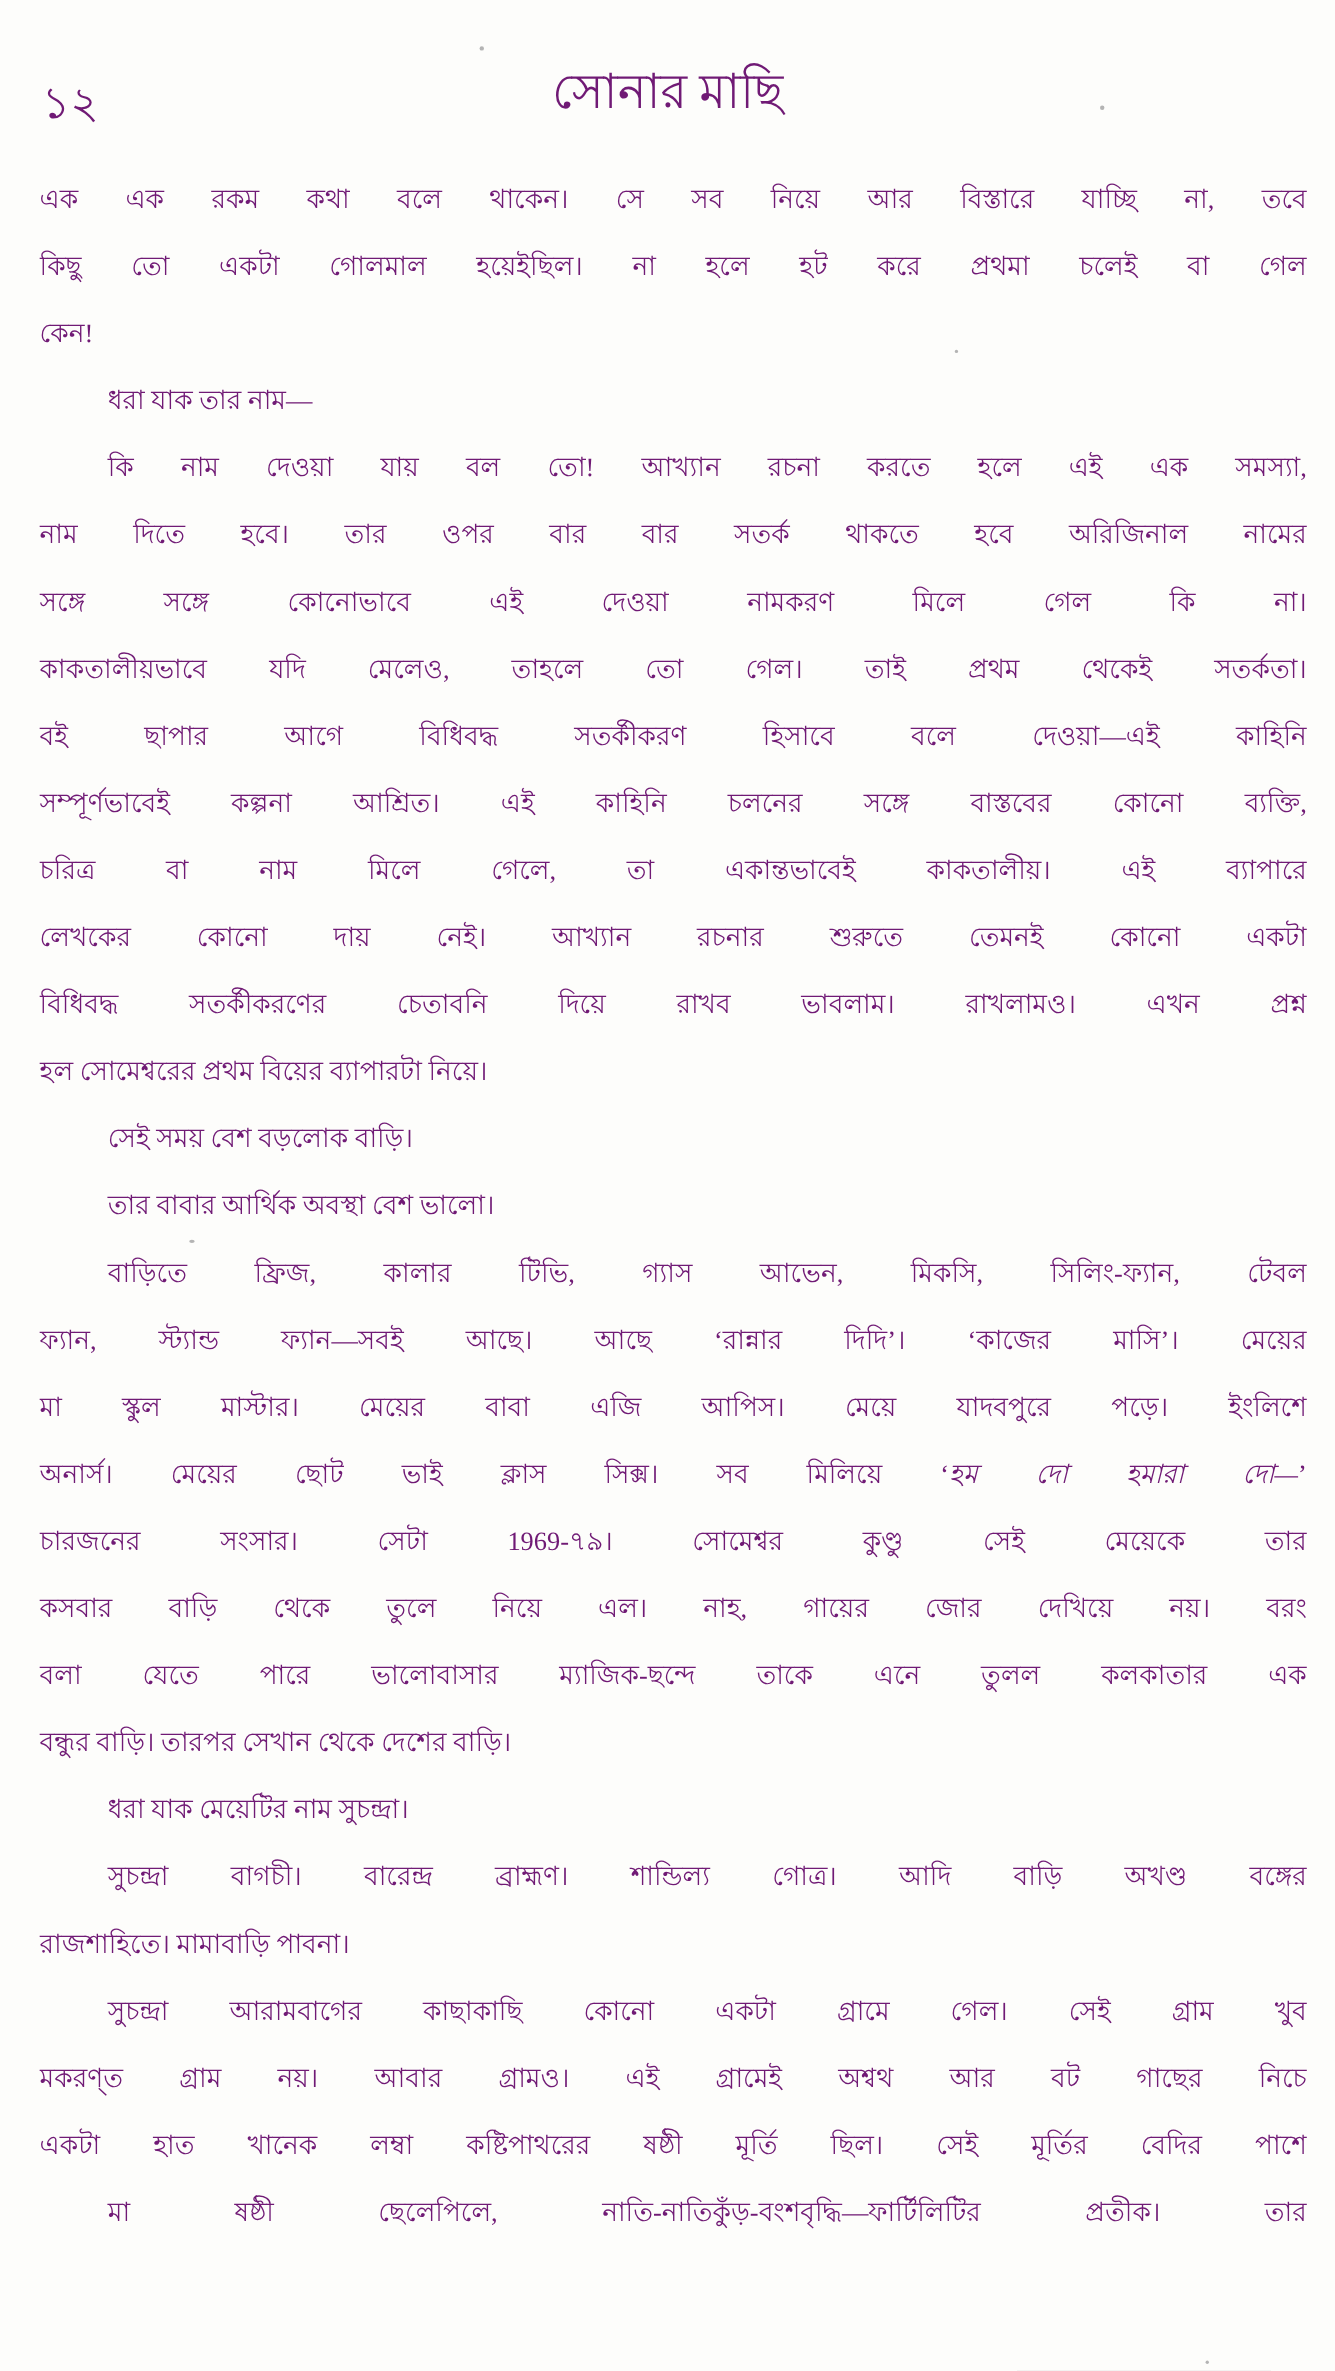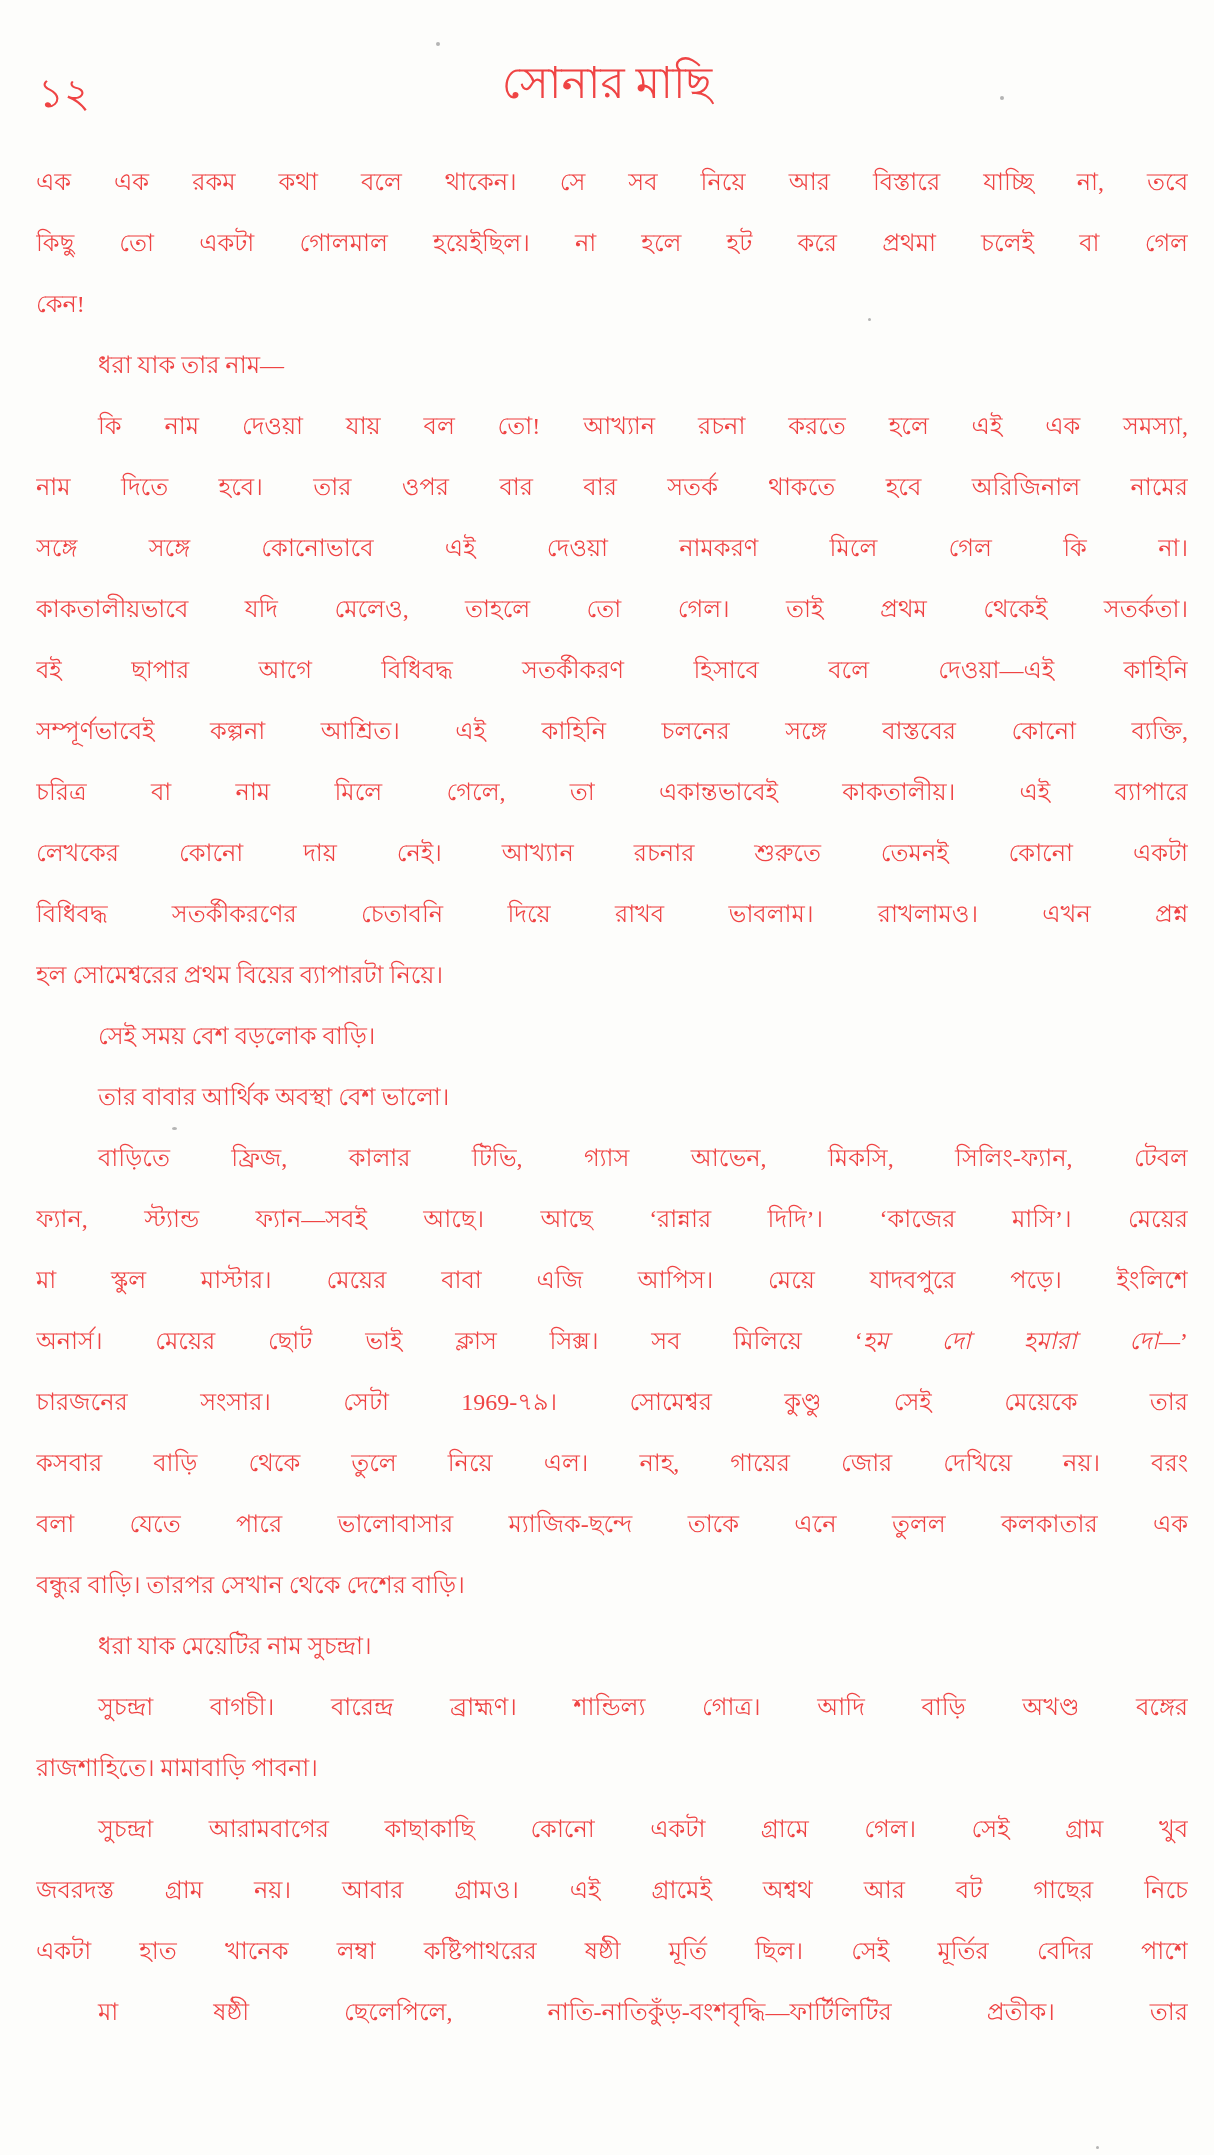--- a/index.html
+++ b/index.html
@@ -2,21 +2,21 @@
 <html lang="bn"><head>
 <meta charset="utf-8">
 <style>
   html, body { margin: 0; padding: 0; background: #e9e9e9; }
   .page {
     position: relative;
     width: 1214px;
     height: 2155px;
     margin: 0 auto;
     background: #fdfdfb;
-    color: #ef4444;
+    color: #701a75;
     font-family: "Liberation Serif", "DejaVu Serif", serif;
     overflow: hidden;
   }
   .running-head {
     position: absolute;
     top: 58px;
     left: 0;
     width: 100%;
     height: 56px;
   }
@@ -98,21 +98,21 @@
       <div class="line fill"><span class="seg">মা স্কুল মাস্টার। মেয়ের বাবা এজি আপিস। মেয়ে যাদবপুরে পড়ে। ইংলিশে</span></div>
       <div class="line fill"><span class="seg">অনার্স। মেয়ের ছোট ভাই ক্লাস সিক্স। সব মিলিয়ে ‘</span><span class="seg italic">হম দো হমারা দো—</span><span class="seg">’</span></div>
       <div class="line fill"><span class="seg">চারজনের সংসার। সেটা 1969-৭৯। সোমেশ্বর কুণ্ডু সেই মেয়েকে তার</span></div>
       <div class="line fill"><span class="seg">কসবার বাড়ি থেকে তুলে নিয়ে এল। নাহ, গায়ের জোর দেখিয়ে নয়। বরং</span></div>
       <div class="line fill"><span class="seg">বলা যেতে পারে ভালোবাসার ম্যাজিক-ছন্দে তাকে এনে তুলল কলকাতার এক</span></div>
       <div class="line"><span class="seg">বন্ধুর বাড়ি। তারপর সেখান থেকে দেশের বাড়ি।</span></div>
       <div class="line indent"><span class="seg">ধরা যাক মেয়েটির নাম সুচন্দ্রা।</span></div>
       <div class="line indent fill"><span class="seg">সুচন্দ্রা বাগচী। বারেন্দ্র ব্রাহ্মণ। শান্ডিল্য গোত্র। আদি বাড়ি অখণ্ড বঙ্গের</span></div>
       <div class="line"><span class="seg">রাজশাহিতে। মামাবাড়ি পাবনা।</span></div>
       <div class="line indent fill"><span class="seg">সুচন্দ্রা আরামবাগের কাছাকাছি কোনো একটা গ্রামে গেল। সেই গ্রাম খুব</span></div>
-      <div class="line fill"><span class="seg">জবরদস্ত গ্রাম নয়। আবার গ্রামও। এই গ্রামেই অশ্বথ আর বট গাছের নিচে</span></div>
+      <div class="line fill"><span class="seg">মকরণ্ত গ্রাম নয়। আবার গ্রামও। এই গ্রামেই অশ্বথ আর বট গাছের নিচে</span></div>
       <div class="line fill"><span class="seg">একটা হাত খানেক লম্বা কষ্টিপাথরের ষষ্ঠী মূর্তি ছিল। সেই মূর্তির বেদির পাশে</span></div>
       <div class="line indent fill"><span class="seg">মা ষষ্ঠী ছেলেপিলে, নাতি-নাতিকুঁড়-বংশবৃদ্ধি—ফার্টিলিটির প্রতীক। তার</span></div>
     </div>
 
   <div class="speck" style="left:436px; top:42px;  width:4px; height:4px;"></div>
   <div class="speck" style="left:1000px;top:96px;  width:4px; height:4px;"></div>
   <div class="speck" style="left:868px; top:318px; width:3px; height:3px;"></div>
   <div class="speck" style="left:172px; top:1127px;width:5px; height:3px;"></div>
   <div class="speck" style="left:1096px;top:2146px;width:3px; height:3px;"></div>
 

